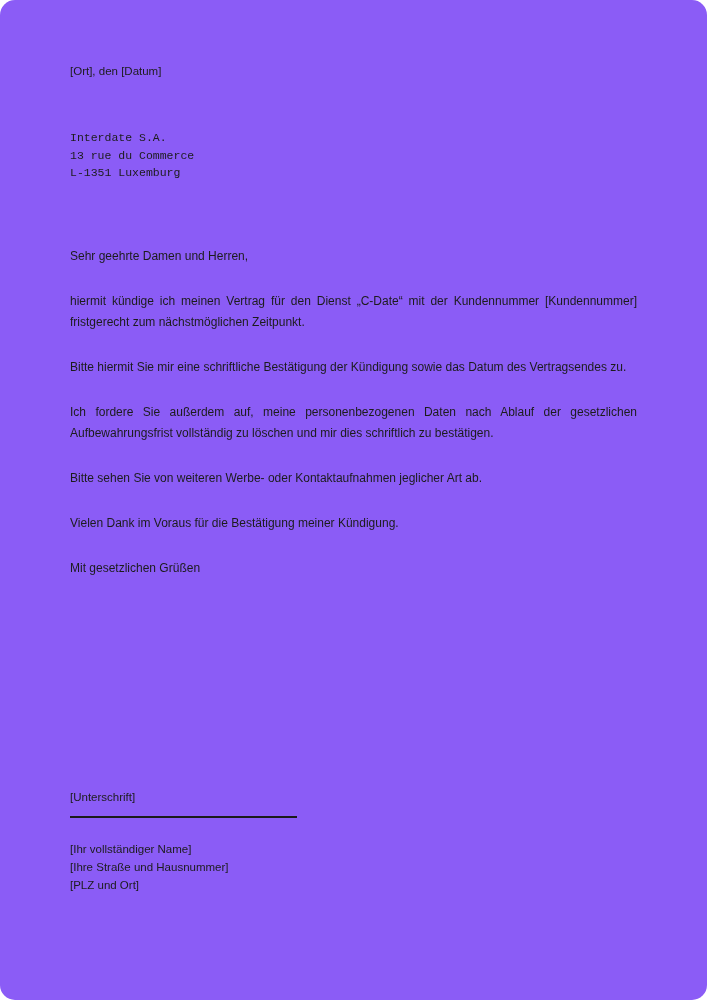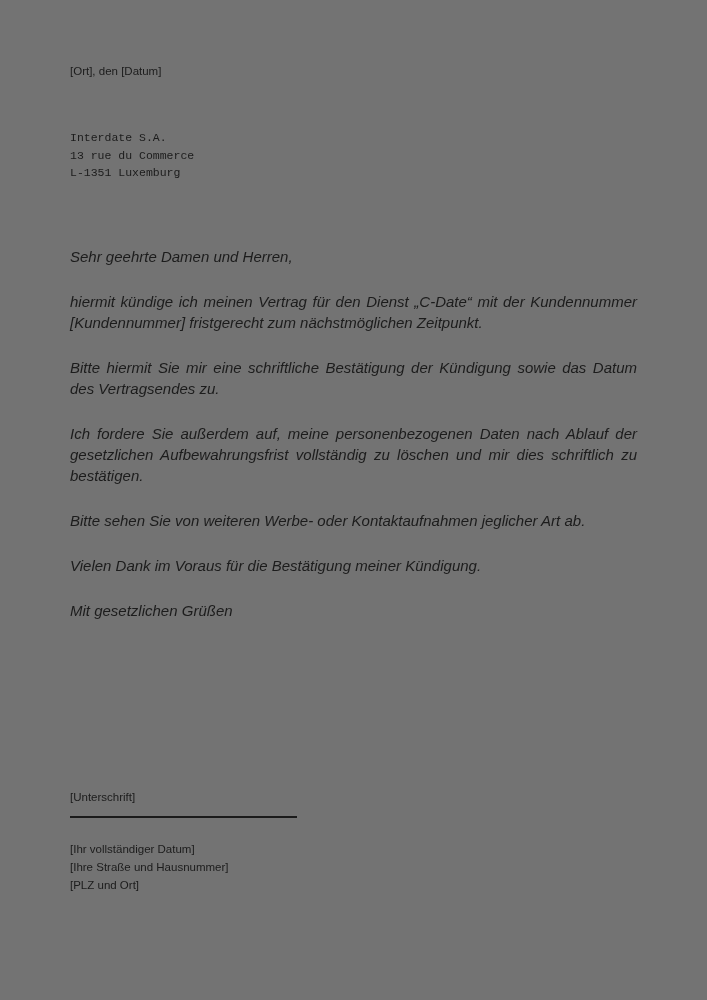--- a/index.html
+++ b/index.html
@@ -4,24 +4,25 @@
 <style>
   html, body {
     margin: 0;
     padding: 0;
     background: #ffffff;
   }
   .page {
     position: relative;
     width: 707px;
     height: 1000px;
-    background: #737373;
+    background: #8b5cf6;
     font-family: "Liberation Sans", "DejaVu Sans", sans-serif;
     color: #1c1c1c;
     overflow: hidden;
+    border-radius: 15px;
   }
   .small-text {
     font-size: 11.5px;
     line-height: 17.5px;
   }
   .dateline {
     position: absolute;
     left: 70px;
     top: 63px;
   }
@@ -29,23 +30,22 @@
     position: absolute;
     left: 70px;
     top: 129px;
     font-family: Liberation Mono, monospace;
   }
   .body-block {
     position: absolute;
     left: 70px;
     top: 246px;
     width: 567px;
-    font-size: 15px;
+    font-size: 12px;
     line-height: 21px;
-    font-style: italic;
   }
   .body-block p {
     margin: 0 0 24px 0;
   }
   .justify {
     text-align: justify;
   }
   .signature-block {
     position: absolute;
     left: 70px;
@@ -83,19 +83,19 @@
     <p class="justify">Ich fordere Sie außerdem auf, meine personenbezogenen Daten nach Ablauf der gesetzlichen Aufbewahrungsfrist vollständig zu löschen und mir dies schriftlich zu bestätigen.</p>
     <p>Bitte sehen Sie von weiteren Werbe- oder Kontaktaufnahmen jeglicher Art ab.</p>
     <p>Vielen Dank im Voraus für die Bestätigung meiner Kündigung.</p>
     <p class="closing">Mit gesetzlichen Grüßen</p>
   </div>
 
   <div class="signature-block small-text">
     <div>[Unterschrift]</div>
     <div class="sig-line"></div>
     <div class="sender">
-      <div>[Ihr vollständiger Datum]</div>
+      <div>[Ihr vollständiger Name]</div>
       <div>[Ihre Straße und Hausnummer]</div>
       <div>[PLZ und Ort]</div>
     </div>
   </div>
 
 </div>
 
 </body></html>

